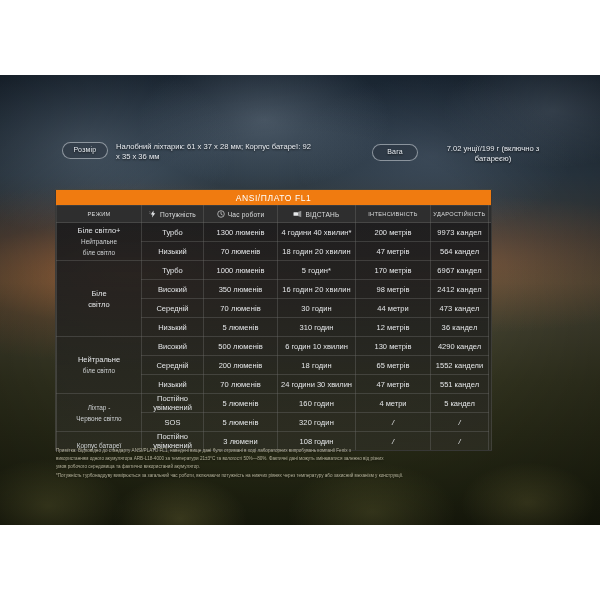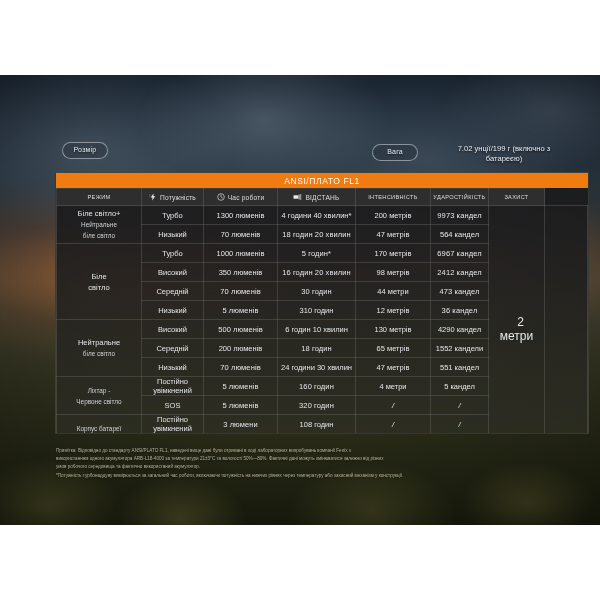--- a/index.html
+++ b/index.html
@@ -69,21 +69,21 @@
     text-shadow: 0 1px 3px rgba(0,0,0,0.65);
   }
 
   
   .spec-row {
     position: absolute;
     left: 0; top: 140px; width: 600px; height: 46px;
   }
   .spec-group { position: absolute; display: flex; align-items: flex-start; }
   .spec-group.size   { left: 62px;  top: 2px; }
-  .spec-group.weight { left: 372px; top: 4px; gap: 11px; }
+  .spec-group.weight { left: 372px; top: 4px; }
 
   .pill {
     flex: 0 0 auto;
     width: 46px;
     min-height: 17px;
     border: 1px solid rgba(215,220,228,0.55);
     border-radius: 9px;
     background: rgba(40,48,58,0.38);
     color: #e8ecf1;
     font-size: 7px;
@@ -103,22 +103,22 @@
   }
   .spec-group.weight .spec-text {
     text-align: center;
     max-width: 130px;
     margin-left: 10px;
   }
 
   
   .panel {
     position: absolute;
-    left: 55px; top: 172px;
-    width: 534px; height: 262px;
+    left: 55px; top: 189px;
+    width: 437px; height: 262px;
     background: linear-gradient(to bottom,
         rgba(26,26,28,0.93) 0%,
         rgba(30,30,30,0.90) 40%,
         rgba(38,38,32,0.84) 70%,
         rgba(46,46,36,0.78) 100%);
     border: 1px solid rgba(90,90,86,0.45);
     overflow: hidden;
   }
 
   .ansi-bar {
@@ -192,20 +192,21 @@
   <div class="backdrop">
     <div class="grass"></div>
     <div class="vignette"></div>
   </div>
 
 
   <div class="spec-row">
 
     <div class="spec-group size">
       <div class="pill">Розмір</div>
+      <div class="spec-text">Налобний ліхтарик: 61 x 37 x 28 мм; Корпус батареї: 92 x 35 x 36 мм</div>
     </div>
 
     <div class="spec-group weight">
       <div class="pill">Вага</div>
       <div class="spec-text">7.02 унції/199 г (включно з батареєю)</div>
     </div>
 
   </div>
 
   <div class="panel">

